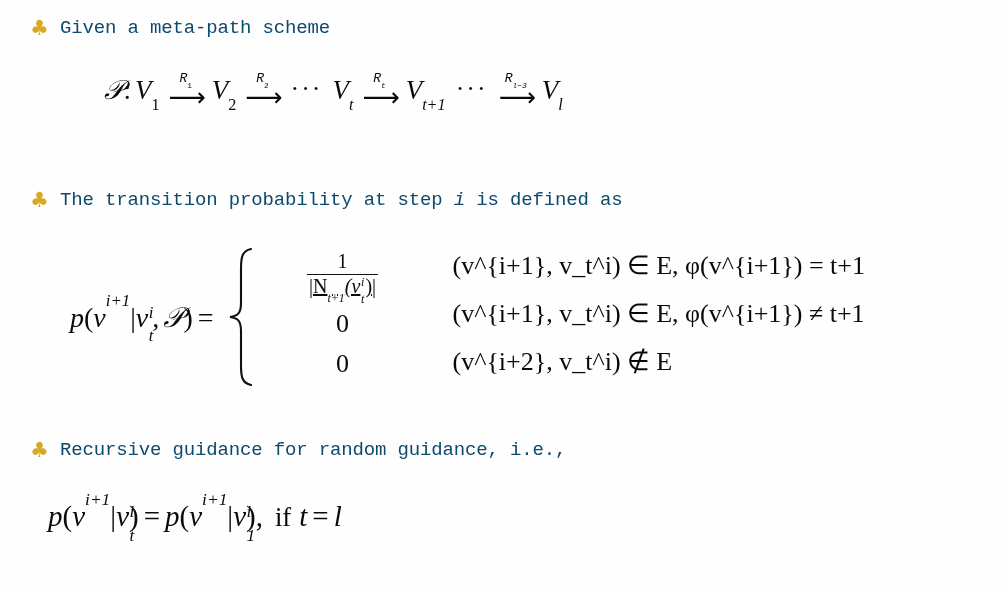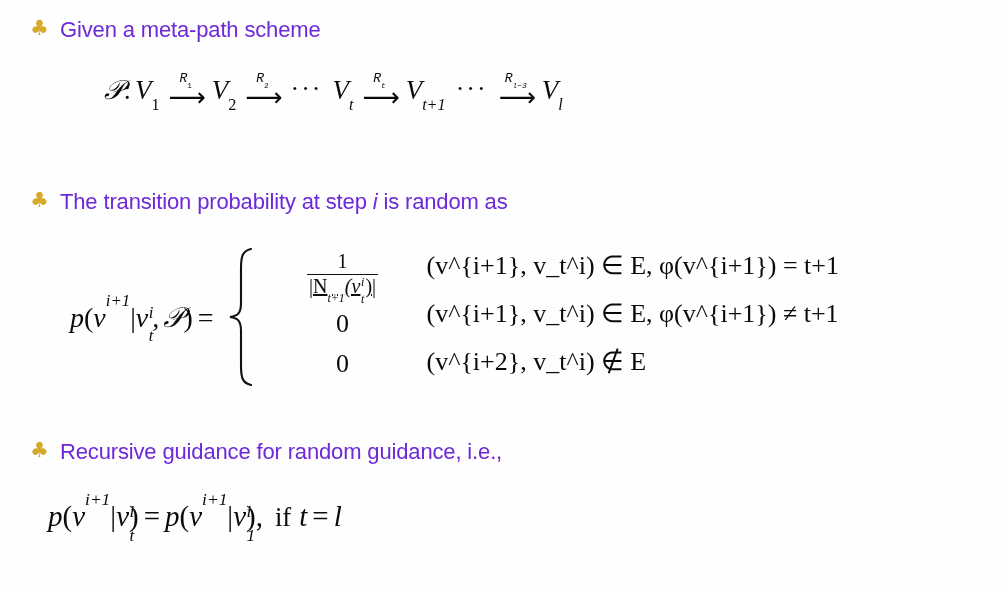--- a/index.html
+++ b/index.html
@@ -36,25 +36,25 @@
     color: #d7a928;
     font-family: "DejaVu Sans", sans-serif;
     font-size: 21px;
     line-height: 1;
     width: 30px;
     flex: 0 0 30px;
     text-align: left;
   }
 
   .bullet-text {
-    font-family: Liberation Sans, sans-serif;
-    font-size: 22px;
+    font-family: Liberation Mono, monospace;
+    font-size: 19px;
     line-height: 1.12;
     letter-spacing: -0.15px;
-    color: #6d28d9;
+    color: #0c4a6e;
     white-space: nowrap;
   }
 
   .bullet-text .it {
     font-style: italic;
   }
 
   
   .math {
     position: absolute;
@@ -191,20 +191,21 @@
     width: 168px;
     height: 140px;
     padding: 4px 0 10px 0;
   }
   .cases-conds {
     display: flex;
     flex-direction: column;
     justify-content: space-between;
     height: 140px;
     padding: 6px 0 12px 0;
+    margin-left: 26px;
   }
   .cond-row {
     font-size: 26px;
     line-height: 1;
     white-space: nowrap;
   }
 
   .frac {
     display: inline-block;
     text-align: center;
@@ -286,21 +287,21 @@
     <span class="arrow-group">
       <span class="arrow-label"><span>R</span><sub class="sm">l−3</sub></span>
       <span class="arrow-shaft">⟶</span>
     </span>
 
     <span class="node"><span class="mi">V</span><sub class="sm">l</sub></span>
   </div>
 
   <div class="bullet-row" style="left:30px; top:190px;">
     <span class="bullet-glyph">♣</span>
-    <span class="bullet-text"><span>The transition probability at step </span><span class="it">i</span><span> is random as</span></span>
+    <span class="bullet-text"><span>The transition probability at step </span><span class="it">i</span><span> is defined as</span></span>
   </div>
 
   <div class="math" id="piecewise">
 
     <span class="lhs"><span class="mi">p</span><span class="mup">(</span><span class="mi">v</span><sup class="sm">i+1</sup><span class="mup">|</span><span class="mi">v</span><span class="updown"><span class="u">i</span><span class="d">t</span></span><span class="mup" style="padding-left:4px">,</span><span class="script" style="padding-left:4px">𝒫</span><span class="mup">)</span><span class="op">=</span></span>
 
     <span class="big-brace">
       <svg width="30" height="140" viewBox="0 0 30 140" aria-hidden="true">
         <path d="M26 2 C17 4, 16 10, 16 22 L16 56 C16 66, 13 69, 5 70 C13 71, 16 74, 16 84 L16 118 C16 130, 17 136, 26 138" fill="none" stroke="#111" stroke-width="2.1" stroke-linecap="round"></path>
       </svg>

